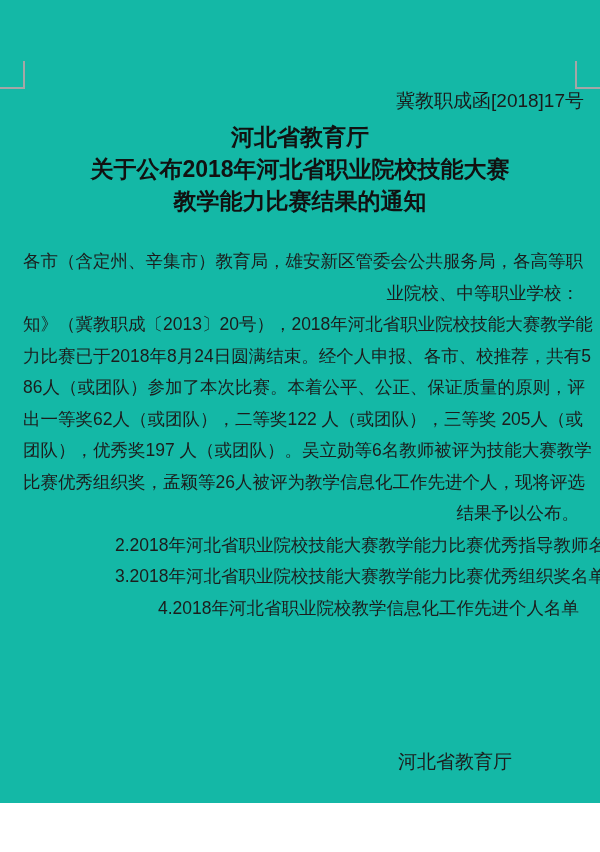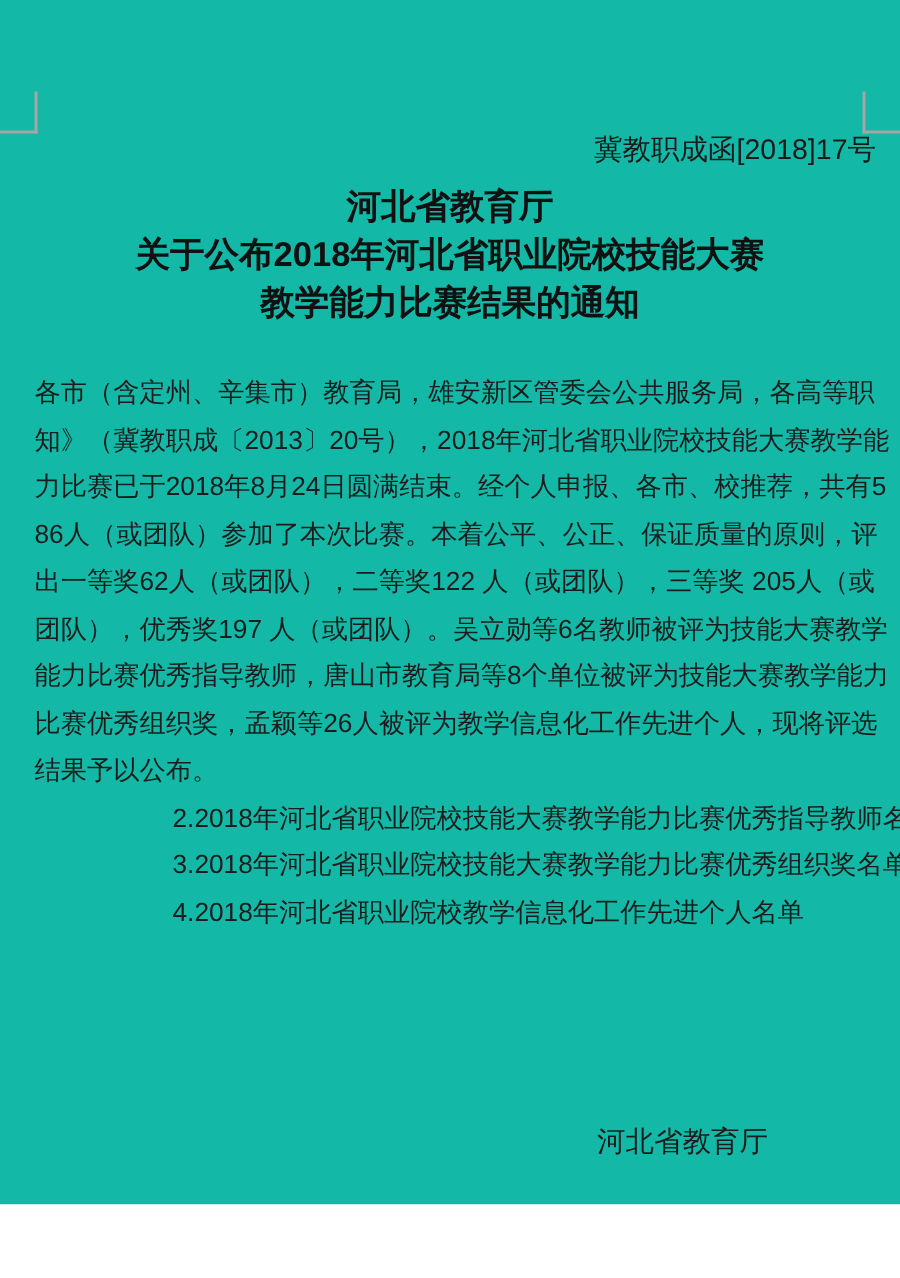--- a/index.html
+++ b/index.html
@@ -51,20 +51,21 @@
   }
   .title-line { display: block; white-space: pre; }
   .content {
     position: absolute;
     top: 246px;
     left: 23px;
     width: 556px;
     font-size: 17.5px;
     line-height: 31.5px;
     color: #1c1c1c;
+    text-align: right;
   }
   .text-line {
     margin: 0;
     white-space: pre;
   }
   .para-indent { padding-left: 33px; }
   .att-head { padding-left: 36px; }
   .att-item { padding-left: 92px; }
   .signature-block {
     position: absolute;
@@ -88,27 +89,27 @@
   <div class="doc-number">冀教职成函[2018]17号</div>
 
   <h1 class="title-block">
     <span class="title-line">河北省教育厅</span>
     <span class="title-line">关于公布2018年河北省职业院校技能大赛</span>
     <span class="title-line">教学能力比赛结果的通知</span>
   </h1>
 
   <div class="content">
     <p class="text-line">各市（含定州、辛集市）教育局，雄安新区管委会公共服务局，各高等职</p>
+    <p class="text-line">业院校、中等职业学校：</p>
 
     <p class="text-line">知》（冀教职成〔2013〕20号），2018年河北省职业院校技能大赛教学能</p>
     <p class="text-line">力比赛已于2018年8月24日圆满结束。经个人申报、各市、校推荐，共有5</p>
     <p class="text-line">86人（或团队）参加了本次比赛。本着公平、公正、保证质量的原则，评</p>
     <p class="text-line">出一等奖62人（或团队），二等奖122 人（或团队），三等奖 205人（或</p>
     <p class="text-line">团队），优秀奖197 人（或团队）。吴立勋等6名教师被评为技能大赛教学</p>
-    <p class="text-line">能力比赛优秀指导教师，唐山市教育局等8个单位被评为技能大赛教学能力</p>
     <p class="text-line">比赛优秀组织奖，孟颖等26人被评为教学信息化工作先进个人，现将评选</p>
     <p class="text-line">结果予以公布。</p>
 
     <p class="text-line att-item">2.2018年河北省职业院校技能大赛教学能力比赛优秀指导教师名单</p>
     <p class="text-line att-item">3.2018年河北省职业院校技能大赛教学能力比赛优秀组织奖名单</p>
     <p class="text-line att-item">4.2018年河北省职业院校教学信息化工作先进个人名单</p>
   </div>
 
   <div class="signature-block">
     <span class="sig-line">河北省教育厅</span>

